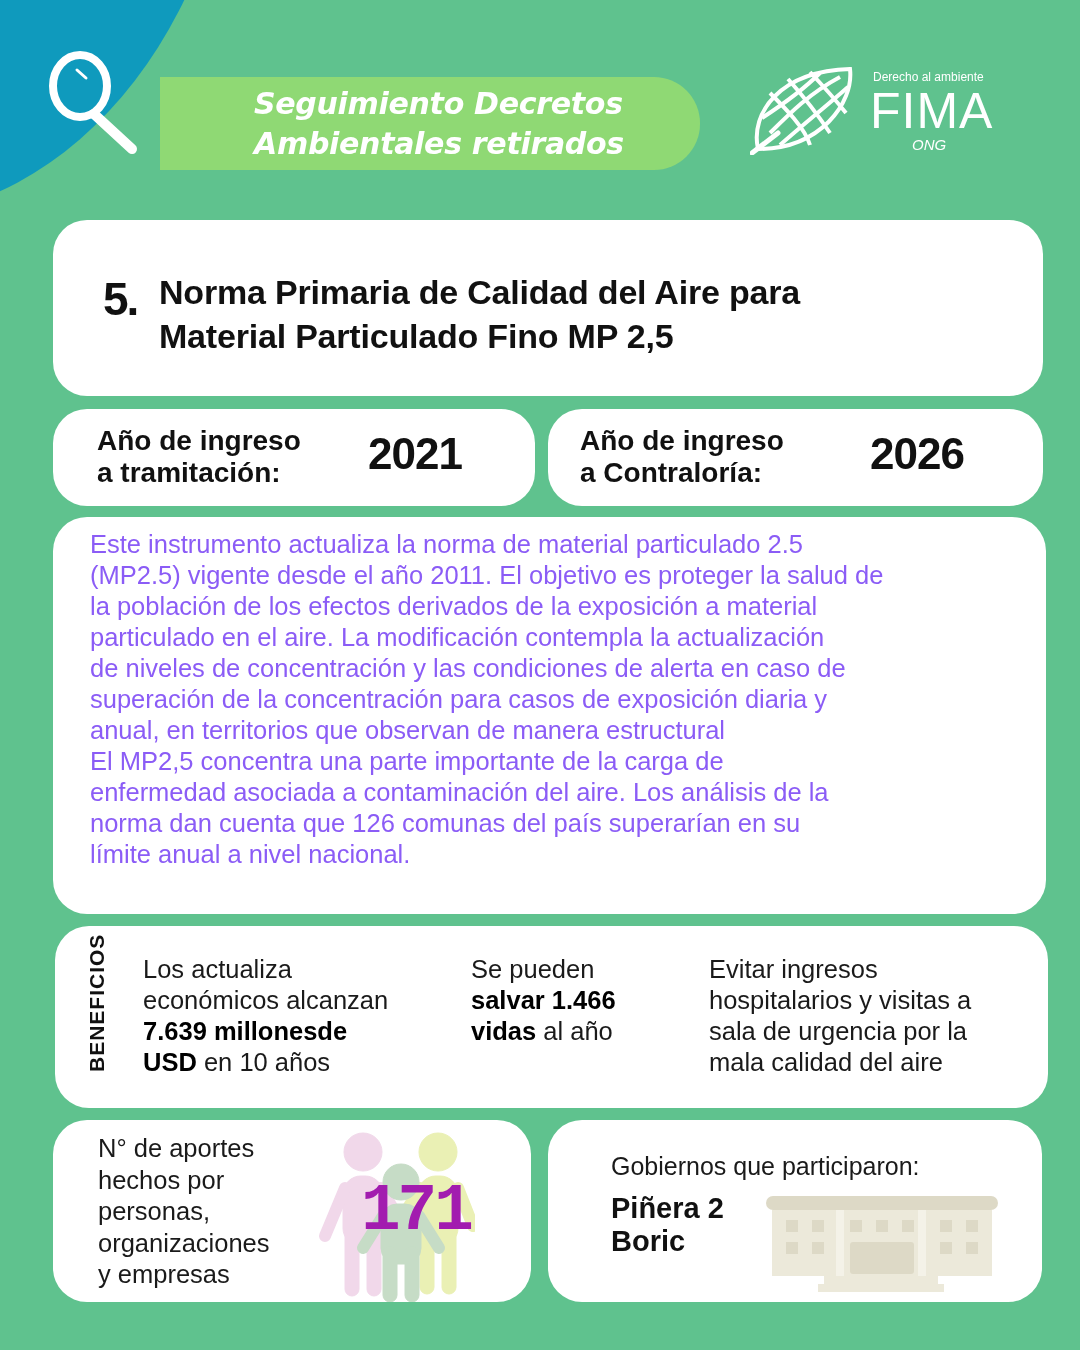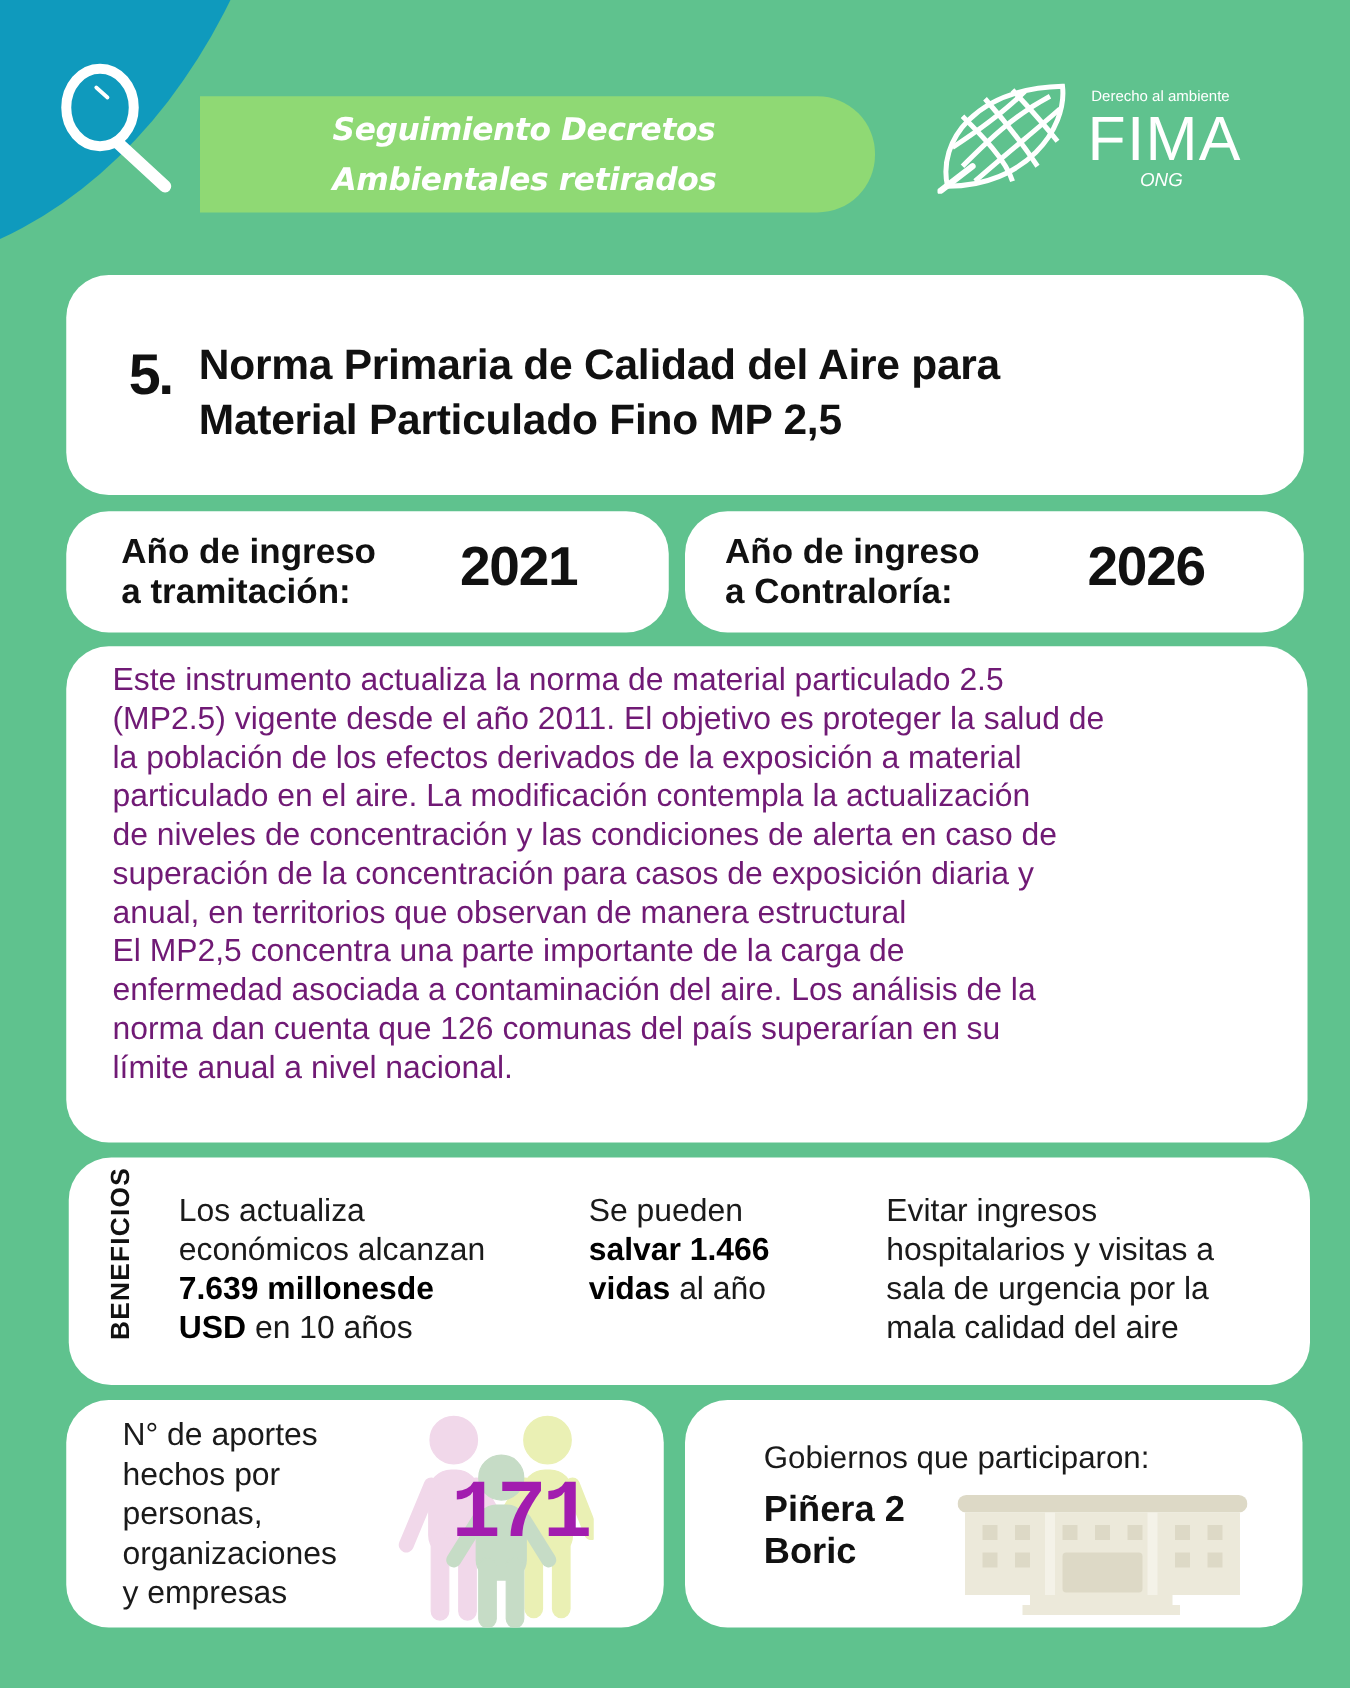--- a/index.html
+++ b/index.html
@@ -20,23 +20,23 @@
     z-index: 2;
   }
   .blue-blob { border-bottom-right-radius: 100% 100%; }
   .search-icon { left: 44px; top: 46px; width: 100px; height: 115px; z-index: 3; }
   .title-pill {
     left: 160px; top: 77px; width: 540px; height: 93px;
     background: #8fd974; border-radius: 0 46px 46px 0;
     z-index: 1;
   }
   .title-text {
-    left: 266px; top: 84px; z-index: 3;
+    left: 254px; top: 84px; z-index: 3;
     color: #fff; font-style: italic; font-weight: bold;
-    font-size: 25px; line-height: 40px;
+    font-size: 30px; line-height: 40px;
     font-family: "DejaVu Sans", sans-serif;
     letter-spacing: -0.3px;
   }
   .logo-mark { left: 750px; top: 63px; width: 110px; height: 92px; }
   .logo-tag { left: 873px; top: 70px; color: #fff; font-size: 12px; font-family: "Liberation Sans", sans-serif; }
   .logo-name { left: 870px; top: 82px; color: #fff; font-size: 50px; font-family: "Liberation Sans", sans-serif; letter-spacing: 1px; }
   .logo-sub { left: 912px; top: 136px; color: #fff; font-size: 15px; font-style: italic; font-family: "Liberation Sans", sans-serif; }
 
   .card { background: #fff; border-radius: 34px; position: absolute; }
 
@@ -50,21 +50,21 @@
   .year-value { position: absolute; top: 20px; font-size: 44px; font-weight: bold; font-family: "Liberation Sans", sans-serif; letter-spacing: -1px; }
   .card-year1 .year-value { left: 315px; }
   .card-year2 .year-value { left: 322px; }
   .card-year2 .year-label { left: 32px; }
 
   .card-desc { left: 53px; top: 517px; width: 993px; height: 397px; }
   .desc-text {
     position: absolute; left: 37px; top: 12px; width: 930px;
     font-size: 25.5px; line-height: 31px;
     font-family: "Liberation Sans", sans-serif;
-    color: #701a75;
+    color: #8b5cf6;
   }
 
   .card-benef { left: 55px; top: 926px; width: 993px; height: 182px; }
   .benef-label {
     position: absolute; left: 30px; top: 146px;
     transform: rotate(-90deg); transform-origin: left top;
     font-size: 21px; font-weight: bold; letter-spacing: 1px;
     font-family: "Liberation Sans", sans-serif;
   }
   .benef-col { position: absolute; top: 28px; font-size: 25.5px; line-height: 31px; font-family: "Liberation Sans", sans-serif; color: #1a1a1a; }

